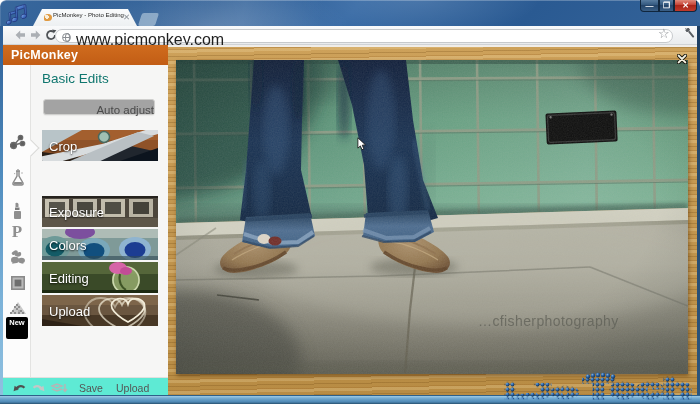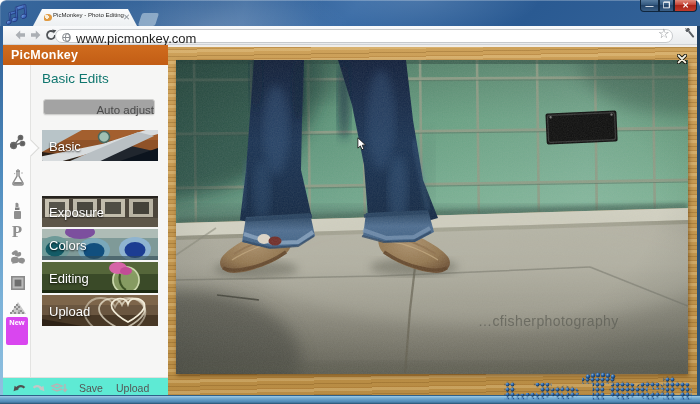--- a/index.html
+++ b/index.html
@@ -48,21 +48,21 @@
   
   #toolbar { left:3px; top:26px; width:694px; height:19px;
     background:linear-gradient(#f9fafb,#e9ebed); border-bottom:1px solid #d0d3d6; }
   #omnibox { position:absolute; left:52px; top:3px; width:618px; height:14px; background:#fff;
     border:1px solid #c6c9cc; border-radius:8px; }
   #omnibox .globe { position:absolute; left:6px; top:2.5px; width:9px; height:9px; border:1px solid #8a8e93;
     border-radius:50%; box-sizing:border-box; }
   #omnibox .globe:before { content:""; position:absolute; left:1.6px; top:-0.5px; width:3.2px; height:7.4px;
     border:1px solid #8a8e93; border-radius:50%; }
   #omnibox .globe:after { content:""; position:absolute; left:0; top:3px; width:7px; height:1px; background:#8a8e93; }
-  #omnibox .url { position:absolute; left:20px; top:1px; font-size:13px; color:#1f1f1f; }
+  #omnibox .url { position:absolute; left:20px; top:1px; font-size:16px; color:#1f1f1f; }
   #star { position:absolute; left:655px; top:0px; font-size:13px; color:#85898e; }
   #wrench { position:absolute; left:679px; top:2px; width:13px; height:13px; }
 
   
   #bleft { left:0; top:26px; width:3px; height:369px;
     background:linear-gradient(#2d5d95,#4f8cbe 40%,#7db3d9 75%,#8fc0e0); }
   #bright { left:697px; top:26px; width:3px; height:369px;
     background:linear-gradient(#1d3d60,#24496f 40%,#2c557c); }
   #bbottom { left:0; top:395px; width:700px; height:9px;
     background:linear-gradient(#9dcae6,#6ba4cc 35%,#4f88b4 75%,#27506f);
@@ -72,21 +72,21 @@
   #sidebar { left:3px; top:45px; width:165px; height:350px; background:#f6f6f5;border-radius:18px; }
   #ohead { position:absolute; left:0; top:0; width:165px; height:20px;
     background:linear-gradient(#d06c1e,#c25d15); }
   #ohead .logo { position:absolute; left:8px; top:3px; color:#fff; font-size:12.5px; font-weight:bold;
     letter-spacing:.2px; transform:scaleY(1.05); }
   #rail { position:absolute; left:0; top:20px; width:28px; height:312px; background:#fcfcfc;
     border-right:1px solid #e3e3e1; }
   .ricon { position:absolute; left:0; width:28px; text-align:center; color:#8a8a8a; }
   #notch { position:absolute; left:22px; top:103px; width:12px; height:12px; background:#fcfcfc;
     border-top:1px solid #d8d8d6; border-right:1px solid #d8d8d6; transform:translateY(-50%) rotate(45deg); z-index:5; }
-  #newbadge { position:absolute; left:3px; top:272px; width:22px; height:28px; background:#d946ef;
+  #newbadge { position:absolute; left:3px; top:272px; width:22px; height:22px; background:#000000;
     border-radius:2px; color:#fff; font-size:7.5px; font-weight:bold; text-align:center; line-height:11px; }
 
   #basiced { position:absolute; left:39px; top:26px; font-size:13.5px; color:#0f766e; }
   #autoadj { position:absolute; left:40px; top:54px; width:112px; height:16px; background:#a3a3a3;
     border:1px solid #cfcfcd; border-radius:3px; font-size:11.5px; color:#4a4a4a; text-align:right;
     line-height:20px; box-shadow:0 1px 1px rgba(0,0,0,.05); }
 
   .thumb { position:absolute; left:39px; width:116px; height:31px; overflow:hidden; }
   .thumb .lbl { position:absolute; left:7px; top:50%; transform:translateY(-50%); color:#fff;
     font-size:13px; text-shadow:0 1px 2px rgba(0,0,0,.8); z-index:3; }
@@ -417,21 +417,21 @@
         <rect width="116" height="31" fill="#8f5228"></rect>
         <rect width="116" height="10" fill="#a35f2e"></rect>
         <path d="M0 0 L40 0 L0 22 Z" fill="#b8c4c8"></path>
         <path d="M0 22 L70 31 L0 31 Z" fill="#2a2018"></path>
         <path d="M-8 28 L60 14 L116 -4 L116 4 L10 34 Z" fill="#d8dcde"></path>
         <path d="M20 34 L80 14 L116 22 L116 31 L60 31 Z" fill="#20262e"></path>
         <path d="M28 31 L96 2 L112 6 L52 34 Z" fill="#b9c0c4"></path>
         <path d="M78 31 L116 18 L116 31 Z" fill="#0c141e"></path>
         <circle cx="62" cy="7" r="5.5" fill="#9fc0b4" stroke="#49685f" stroke-width="1.5"></circle>
       </svg>
-      <span class="lbl">Basic</span>
+      <span class="lbl">Crop</span>
     </div>
     <div class="thumb" style="top:151px;">
       <svg width="116" height="31" viewBox="0 0 116 31">
         <rect width="116" height="31" fill="#26231e"></rect>
         <rect y="2" width="116" height="20" fill="#4c463c"></rect>
         <rect x="3" y="3" width="24" height="18" fill="#c7c2b2"></rect>
           <rect x="7" y="6" width="16" height="12" fill="#55534a"></rect>
         <rect x="31" y="3" width="24" height="18" fill="#beb9a9"></rect>
           <rect x="35" y="6" width="16" height="12" fill="#49473e"></rect>
         <rect x="59" y="3" width="24" height="18" fill="#c2bdac"></rect>

